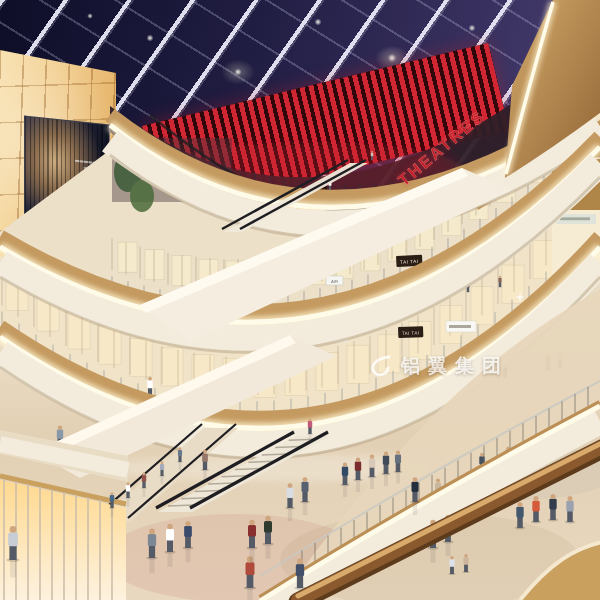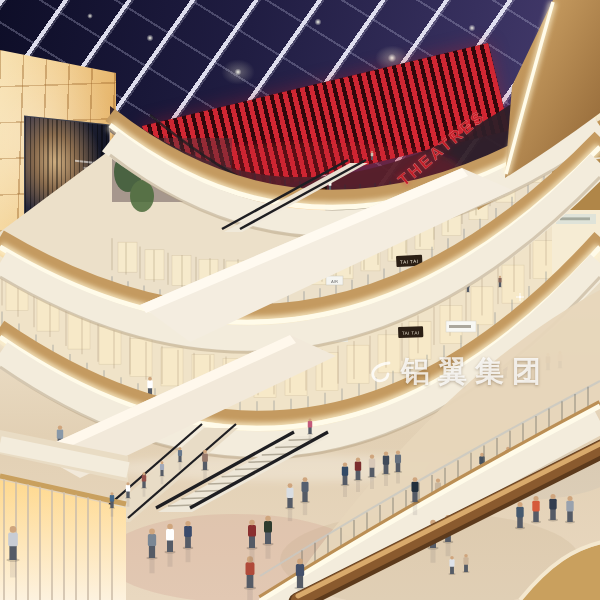--- a/index.html
+++ b/index.html
@@ -68,21 +68,21 @@
   .woodThin{stroke:#bb8f55;stroke-width:6;fill:none;}
   .glowline{stroke:#fffbe9;stroke-width:5;fill:none;}
   .glowblur{stroke:#fff3cf;stroke-width:11;fill:none;opacity:.75;}
   .fascia{stroke:#f3ecdc;stroke-width:26;fill:none;}
   .fasciashade{stroke:rgba(175,155,125,.45);stroke-width:3;fill:none;}
   .handrail{stroke:#1e1e22;fill:none;}
   .railtop{stroke:rgba(200,200,195,.8);stroke-width:2;fill:none;}
 
   
   .watermark{position:absolute;left:366px;top:352px;display:flex;align-items:center;gap:7px;
-    color:var(--watermark_white,rgba(255,255,255,.8));font-size:29px;font-weight:700;
+    color:var(--watermark_white,rgba(255,255,255,.8));font-size:19px;font-weight:700;
     letter-spacing:8px;text-shadow:0 1px 3px rgba(70,45,20,.35);white-space:nowrap;}
 
   
 </style>
 </head>
 <body>
 
 <div class="scene">
 
   <div class="sky"></div>

